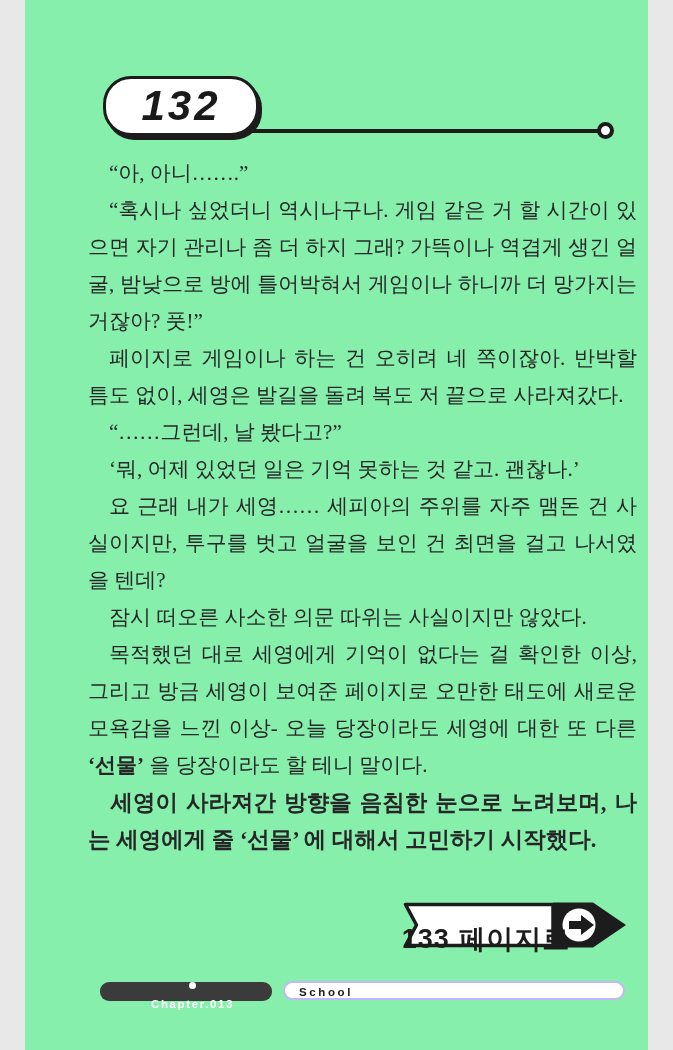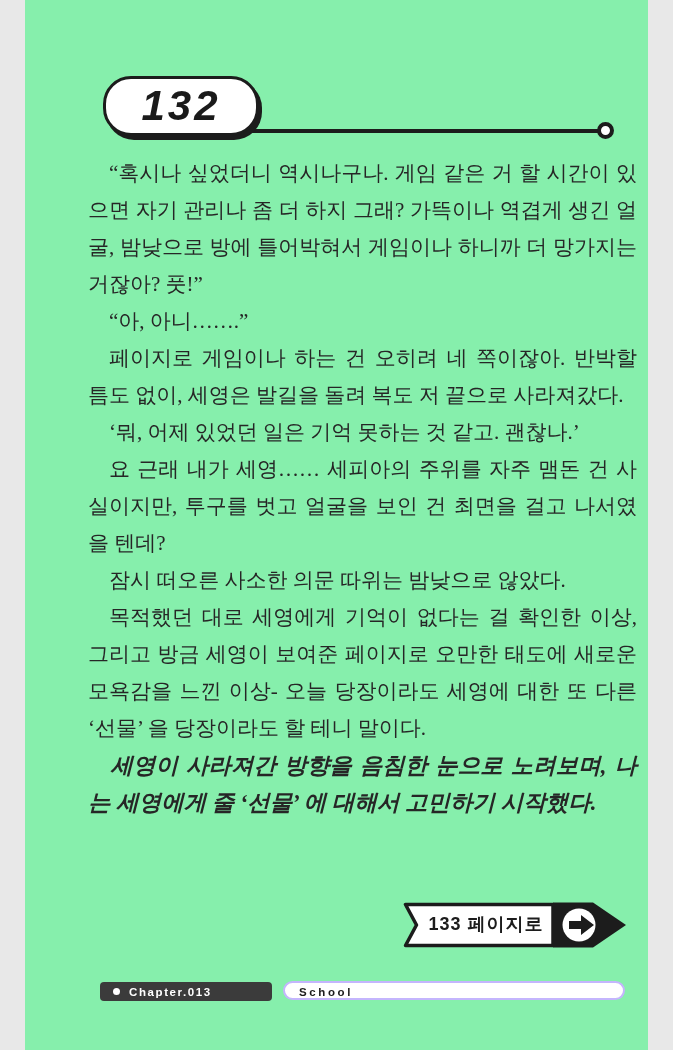--- a/index.html
+++ b/index.html
@@ -25,40 +25,40 @@
   .header-rule-dot{
     position:absolute;left:572px;top:122px;width:9px;height:9px;
     border:4px solid #1c1c1c;border-radius:50%;background:#fff;
   }
   
   .body-text{
     position:absolute;left:63px;top:155px;width:549px;
     font-size:21px;line-height:37px;text-align:justify;
   }
   .body-text p{margin:0;text-indent:1em;}
-  .para-bold{font-weight:bold;font-size:22.5px;font-style:italic;}
-  .inline-bold{font-weight:normal;}
+  .para-bold{font-weight:bold;font-size:22.5px;}
+  .inline-bold{font-weight:bold;}
   
   .nav-button{
     position:absolute;left:378px;top:901px;width:226px;height:48px;cursor:pointer;
   }
   .nav-button svg{position:absolute;left:0;top:0;}
   .nav-label{
-    position:absolute;left:16px;top:0;width:134px;height:46px;
+    position:absolute;left:16px;top:15px;width:134px;height:46px;
     display:flex;align-items:center;justify-content:center;white-space:nowrap;
     font-family:"Liberation Sans","DejaVu Sans",sans-serif;
-    font-weight:bold;font-size:18px;color:#1c1c1c;letter-spacing:1px;
+    font-weight:bold;font-size:27px;color:#1c1c1c;letter-spacing:1px;
   }
   
   .footer-chapter{
     position:absolute;left:75px;top:982px;width:172px;height:19px;
-    background:#3b3b3b;border-radius:4px;box-sizing:border-box;
+    background:#3b3b3b;border-radius:9px;box-sizing:border-box;
     display:flex;align-items:center;gap:9px;padding-left:13px;
     font-family:"Liberation Sans","DejaVu Sans",sans-serif;
-    font-size:11.5px;font-weight:bold;letter-spacing:1.6px;color:#fff;
+    font-size:11.5px;font-weight:bold;letter-spacing:1.6px;color:#fff;flex-direction:column;
   }
   .footer-chapter .dot{width:7px;height:7px;background:#fff;border-radius:50%;flex:0 0 auto;}
   .footer-section{
     position:absolute;left:258px;top:981px;width:342px;height:19px;
     background:#fff;border:2px solid #c4b5fd;border-radius:10px;box-sizing:border-box;
     display:flex;align-items:flex-end;padding-left:14px;
     font-family:"Liberation Sans","DejaVu Sans",sans-serif;
     font-size:11.5px;font-weight:bold;letter-spacing:2.6px;color:#1c1c1c;
   }
 </style>
@@ -67,26 +67,27 @@
 
 <div class="page">
 
   <div class="page-badge">
     <span class="num">132</span>
   </div>
   <div class="header-rule"></div>
   <div class="header-rule-dot"></div>
 
   <main class="body-text">
+    <p>“아, 아니…….”</p>
     <p>“혹시나 싶었더니 역시나구나. 게임 같은 거 할 시간이 있으면 자기 관리나 좀 더 하지 그래? 가뜩이나 역겹게 생긴 얼굴, 밤낮으로 방에 틀어박혀서 게임이나 하니까 더 망가지는 거잖아? 풋!”</p>
-    <p>“아, 아니…….”</p>
     <p>페이지로 게임이나 하는 건 오히려 네 쪽이잖아. 반박할 틈도 없이, 세영은 발길을 돌려 복도 저 끝으로 사라져갔다.</p>
+    <p>“……그런데, 날 봤다고?”</p>
     <p>‘뭐, 어제 있었던 일은 기억 못하는 것 같고. 괜찮나.’</p>
     <p>요 근래 내가 세영…… 세피아의 주위를 자주 맴돈 건 사실이지만, 투구를 벗고 얼굴을 보인 건 최면을 걸고 나서였을 텐데?</p>
-    <p>잠시 떠오른 사소한 의문 따위는 밤낮으로 않았다.</p>
+    <p>잠시 떠오른 사소한 의문 따위는 사실이지만 않았다.</p>
     <p>
       <span>목적했던 대로 세영에게 기억이 없다는 걸 확인한 이상, 그리고 방금 세영이 보여준 페이지로 오만한 태도에 새로운 모욕감을 느낀 이상- 오늘 당장이라도 세영에 대한 또 다른 </span><span class="inline-bold">‘선물’</span><span> 을 당장이라도 할 테니 말이다.</span>
     </p>
     <p class="para-bold">세영이 사라져간 방향을 음침한 눈으로 노려보며, 나는 세영에게 줄 ‘선물’ 에 대해서 고민하기 시작했다.</p>
   </main>
 
   <div class="nav-button">
     <svg width="226" height="48" viewBox="0 0 226 48">
       <path d="M2.5 3.5 H150 V44.5 H2.5 L13.5 24 Z" fill="#ffffff" stroke="#1c1c1c" stroke-width="3.5" stroke-linejoin="round"></path>
       <path d="M150 1.5 H190 L223 24 L190 46.5 H150 Z" fill="#1c1c1c"></path>

